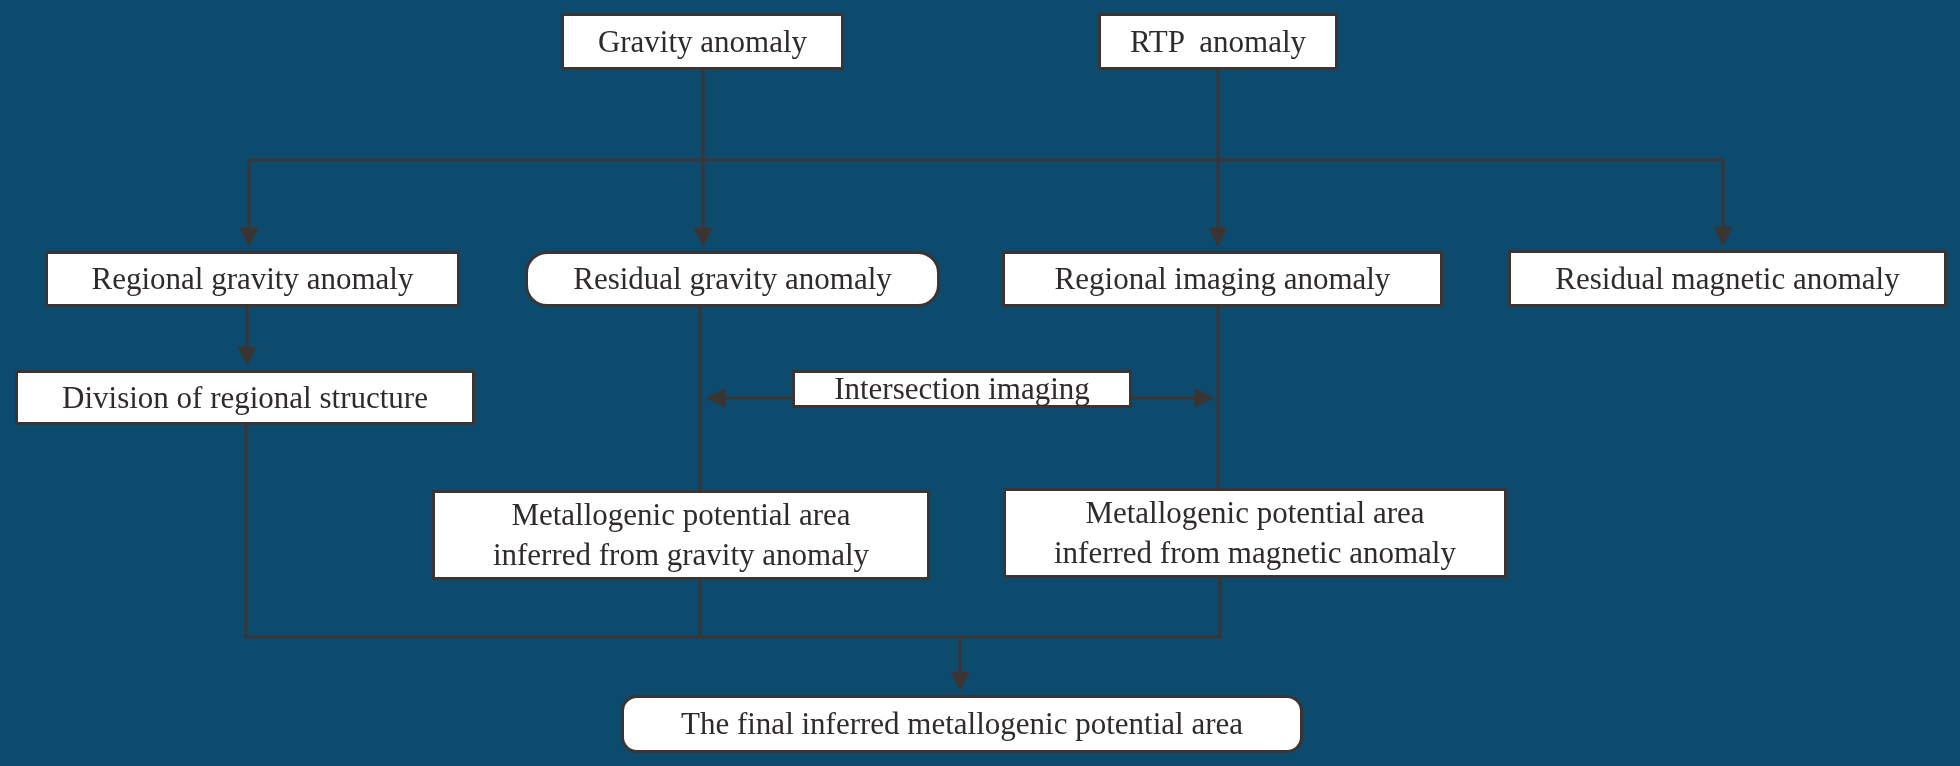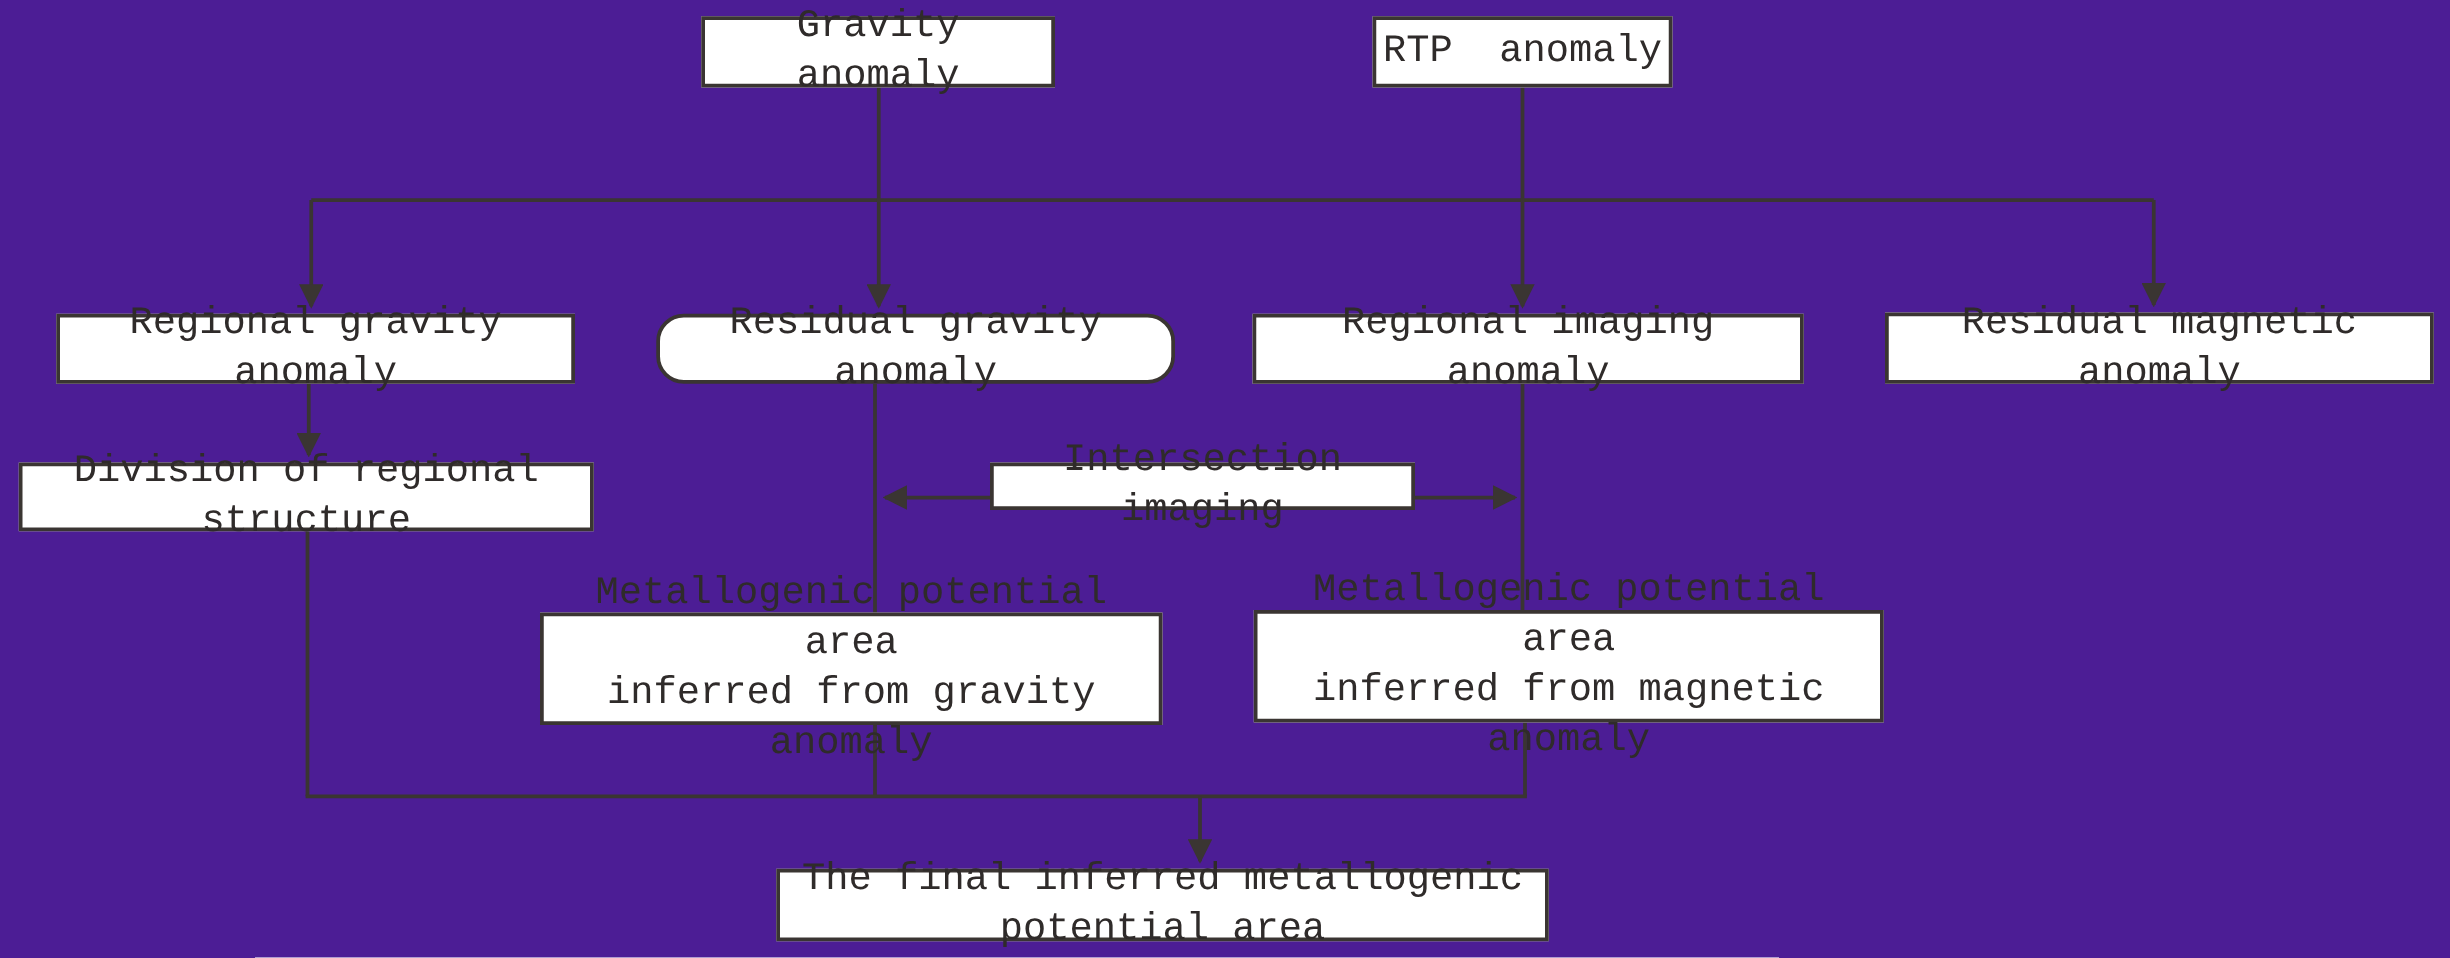--- a/index.html
+++ b/index.html
@@ -4,22 +4,22 @@
 <style>
   html, body {
     margin: 0;
     padding: 0;
     background: #ffffff;
   }
   #flowchart {
     position: relative;
     width: 1960px;
     height: 766px;
-    background: #4c1d95;
-    font-family: Liberation Mono, monospace;
+    background: #0c4a6e;
+    font-family: Liberation Serif, serif;
     overflow: hidden;
   }
   #edges-svg {
     position: absolute;
     left: 0;
     top: 0;
     width: 1960px;
     height: 766px;
   }
   .node {
@@ -97,15 +97,15 @@
   <div class="node" style="left:15px; top:370px; width:460px; height:55px;">Division of regional structure</div>
 
   <div class="node" style="left:792px; top:370px; width:340px; height:38px;">Intersection imaging</div>
 
   <div class="node" style="left:432px; top:490px; width:498px; height:90px;">Metallogenic potential area
 inferred from gravity anomaly</div>
 
   <div class="node" style="left:1003px; top:488px; width:504px; height:90px;">Metallogenic potential area
 inferred from magnetic anomaly</div>
 
-  <div class="node" style="left:621px; top:695px; width:618px; height:58px;">The final inferred metallogenic potential area</div>
+  <div class="node" style="left:621px; top:695px; width:682px; height:58px;border-radius:16px;">The final inferred metallogenic potential area</div>
 
 </div>
 
 </body></html>

